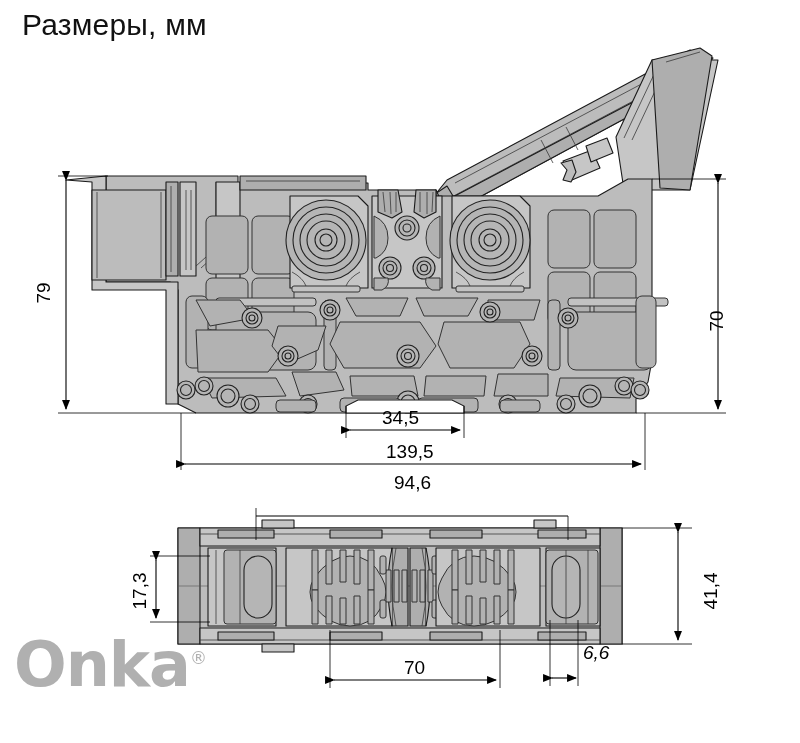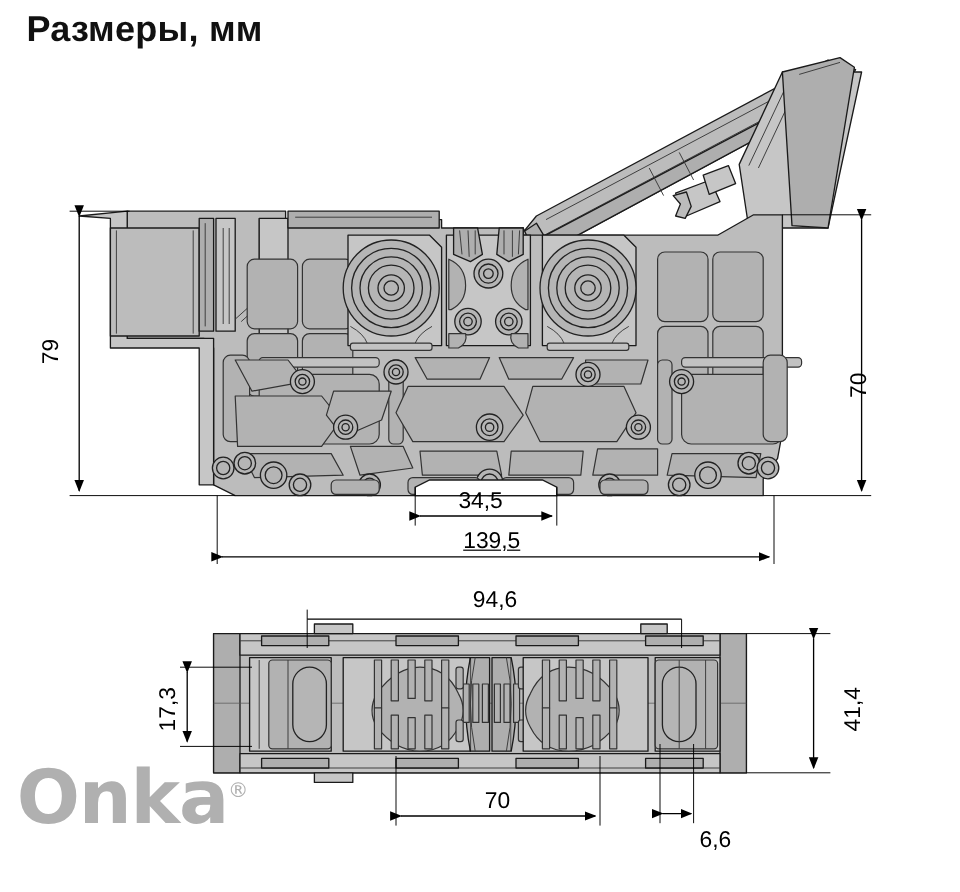--- a/index.html
+++ b/index.html
@@ -3,21 +3,21 @@
 <meta charset="utf-8">
 <style>
   html,body{margin:0;padding:0;background:#ffffff;}
   body{
     width:800px;height:743px;position:relative;overflow:hidden;
     font-family:"Liberation Sans","DejaVu Sans",sans-serif;
     color:#000;
   }
   #page-title{
     position:absolute;left:22px;top:8px;
-    font-size:30px;font-weight:bold;letter-spacing:0.2px;
+    font-size:30px;font-weight:normal;letter-spacing:0.2px;
     color:#111;
   }
   #drawing-canvas{position:absolute;left:0;top:0;width:800px;height:743px;}
   .dim-label{
     position:absolute;font-size:19px;color:#000;white-space:nowrap;
     font-family:"Liberation Sans","DejaVu Sans",sans-serif;
   }
   .rot90{transform:rotate(-90deg);transform-origin:50% 50%;}
   #watermark{
     position:absolute;left:14px;top:634px;
@@ -394,25 +394,25 @@
     <path class="dimln" d="M552,678 L576,678" marker-start="url(#ar-l)" marker-end="url(#ar-r)"></path>
   </g>
 </svg>
 
 <div class="dim-label rot90" style="left:33px;top:282px;">79</div>
 
 <div class="dim-label rot90" style="left:706px;top:310px;">70</div>
 
 <div class="dim-label" style="left:382px;top:407px;text-align:center;">34,5</div>
 
-<div class="dim-label" style="left:386px;top:441px;text-decoration:underline;">139,5</div>
-
-<div class="dim-label" style="left:394px;top:490px;">94,6</div>
+<div class="dim-label" style="left:386px;top:441px;">139,5</div>
+
+<div class="dim-label" style="left:394px;top:472px;">94,6</div>
 
 <div class="dim-label rot90" style="left:122px;top:580px;">17,3</div>
 
 <div class="dim-label rot90" style="left:693px;top:580px;">41,4</div>
 
 <div class="dim-label" style="left:404px;top:657px;">70</div>
 
-<div class="dim-label" style="left:583px;top:690px;">6,6</div>
+<div class="dim-label" style="left:583px;top:642px;font-style:italic;">6,6</div>
 
 <div id="watermark"><span>Onka</span><span class="reg">®</span></div>
 
 </body></html>

